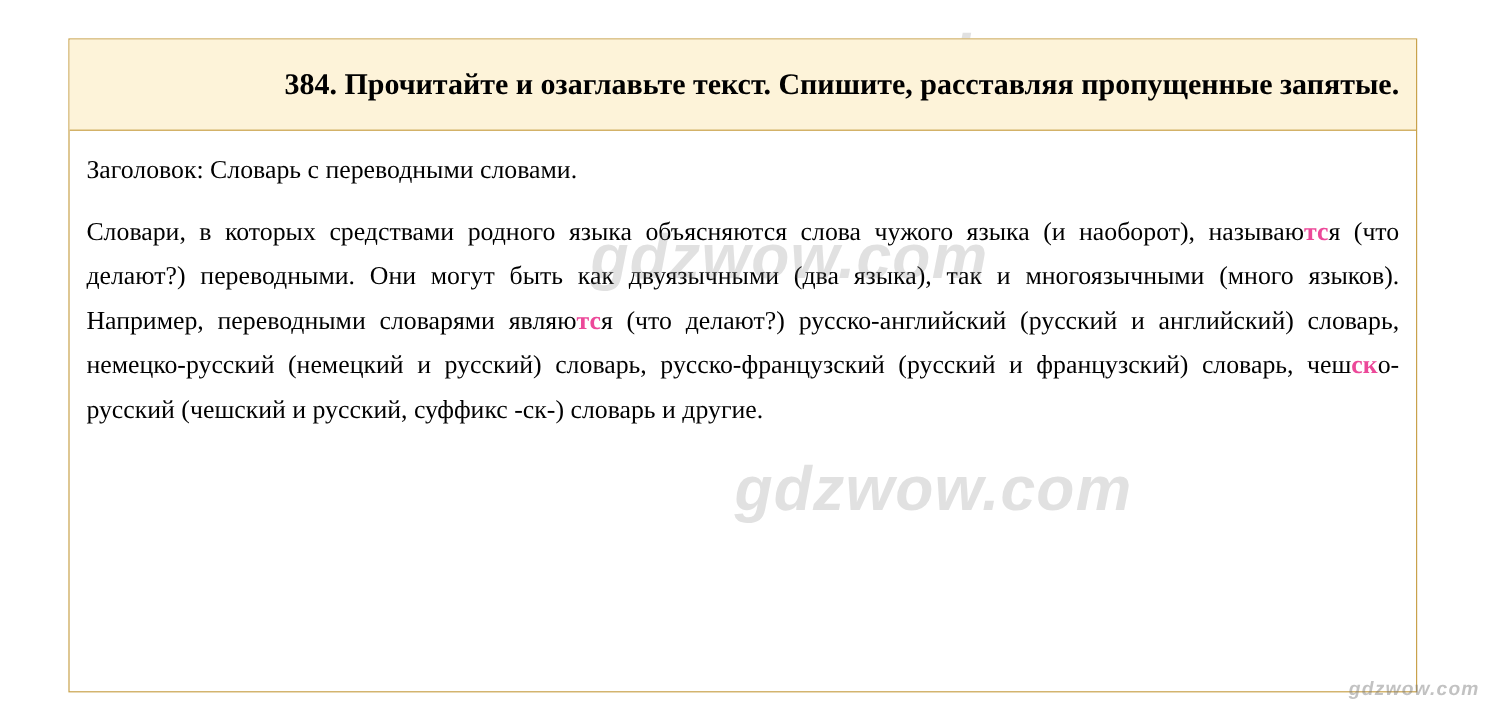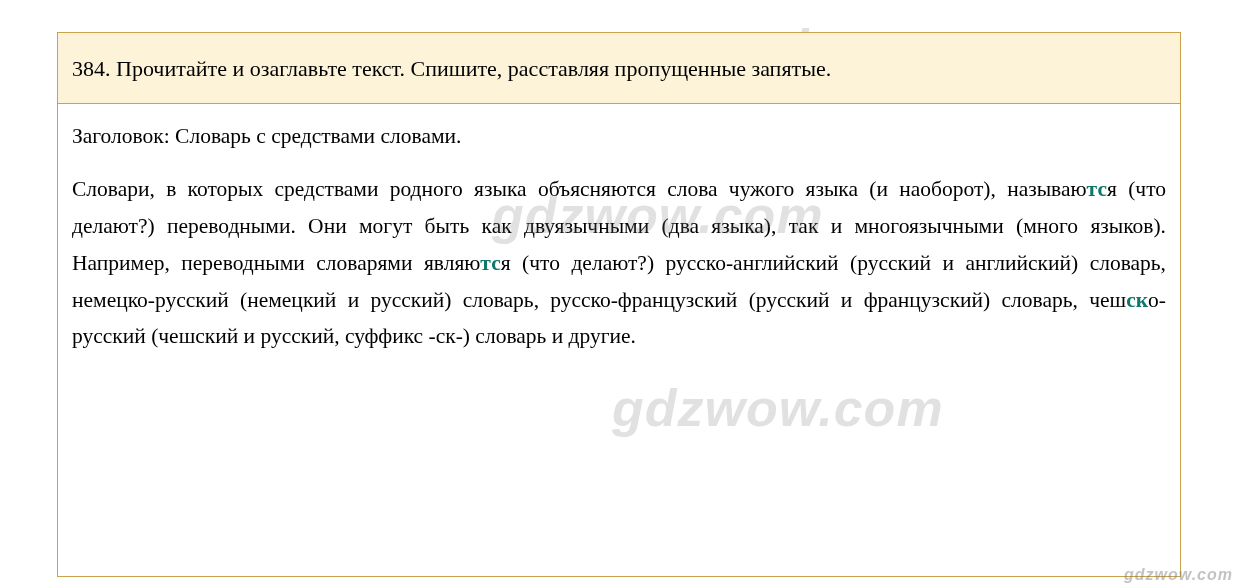--- a/index.html
+++ b/index.html
@@ -32,43 +32,43 @@
     background: #ffffff;
   }
   .task-header {
     background: #fdf3d9;
     border-bottom: 1px solid #c9a24b;
     padding: 18px 14px 16px 14px;
     box-sizing: border-box;
   }
   .task-header p {
     margin: 0;
-    font-weight: normal;
-    font-size: 22px;
+    font-weight: bold;
+    font-size: 25px;
     line-height: 1.62;
     color: #000000;
-    text-align: left;
+    text-align: right;
   }
   .body-text {
     padding: 14px 14px 0 14px;
     box-sizing: border-box;
   }
   .body-text p {
     margin: 0 0 16px 0;
     font-size: 21.5px;
     line-height: 1.72;
     color: #000000;
     text-align: justify;
     text-justify: inter-word;
   }
   .body-text p.last {
     margin-bottom: 0;
   }
   .hl {
-    color: #0f766e;
+    color: #ec4899;
     font-weight: bold;
   }
   
   .wm {
     position: absolute;
     font-family: "Liberation Sans", sans-serif;
     font-weight: bold;
     color: rgba(120,120,120,0.22);
     white-space: nowrap;
     pointer-events: none;
@@ -87,21 +87,21 @@
 
   <div class="wm wm1">gdzwow.com</div>
 
   <div class="exercise-box">
 
     <div class="task-header">
       <p>384. Прочитайте и озаглавьте текст. Спишите, расставляя пропущенные запятые.</p>
     </div>
 
     <div class="body-text">
-      <p>Заголовок: Словарь с средствами словами.</p>
+      <p>Заголовок: Словарь с переводными словами.</p>
       <p class="last"><span>Словари, в которых средствами родного языка объясняются слова чужого языка (и наоборот), называю</span><span class="hl">тс</span><span>я (что делают?) переводными. Они могут быть как двуязычными (два языка), так и многоязычными (много языков). Например, переводными словарями являю</span><span class="hl">тс</span><span>я (что делают?) русско-английский (русский и английский) словарь, немецко-русский (немецкий и русский) словарь, русско-французский (русский и французский) словарь, чеш</span><span class="hl">ск</span><span>о-русский (чешский и русский, суффикс -ск-) словарь и другие.</span></p>
     </div>
 
   </div>
 
   <div class="wm wm2">gdzwow.com</div>
   <div class="wm wm3">gdzwow.com</div>
   <div class="wm wm4">gdzwow.com</div>
 
 </div>

